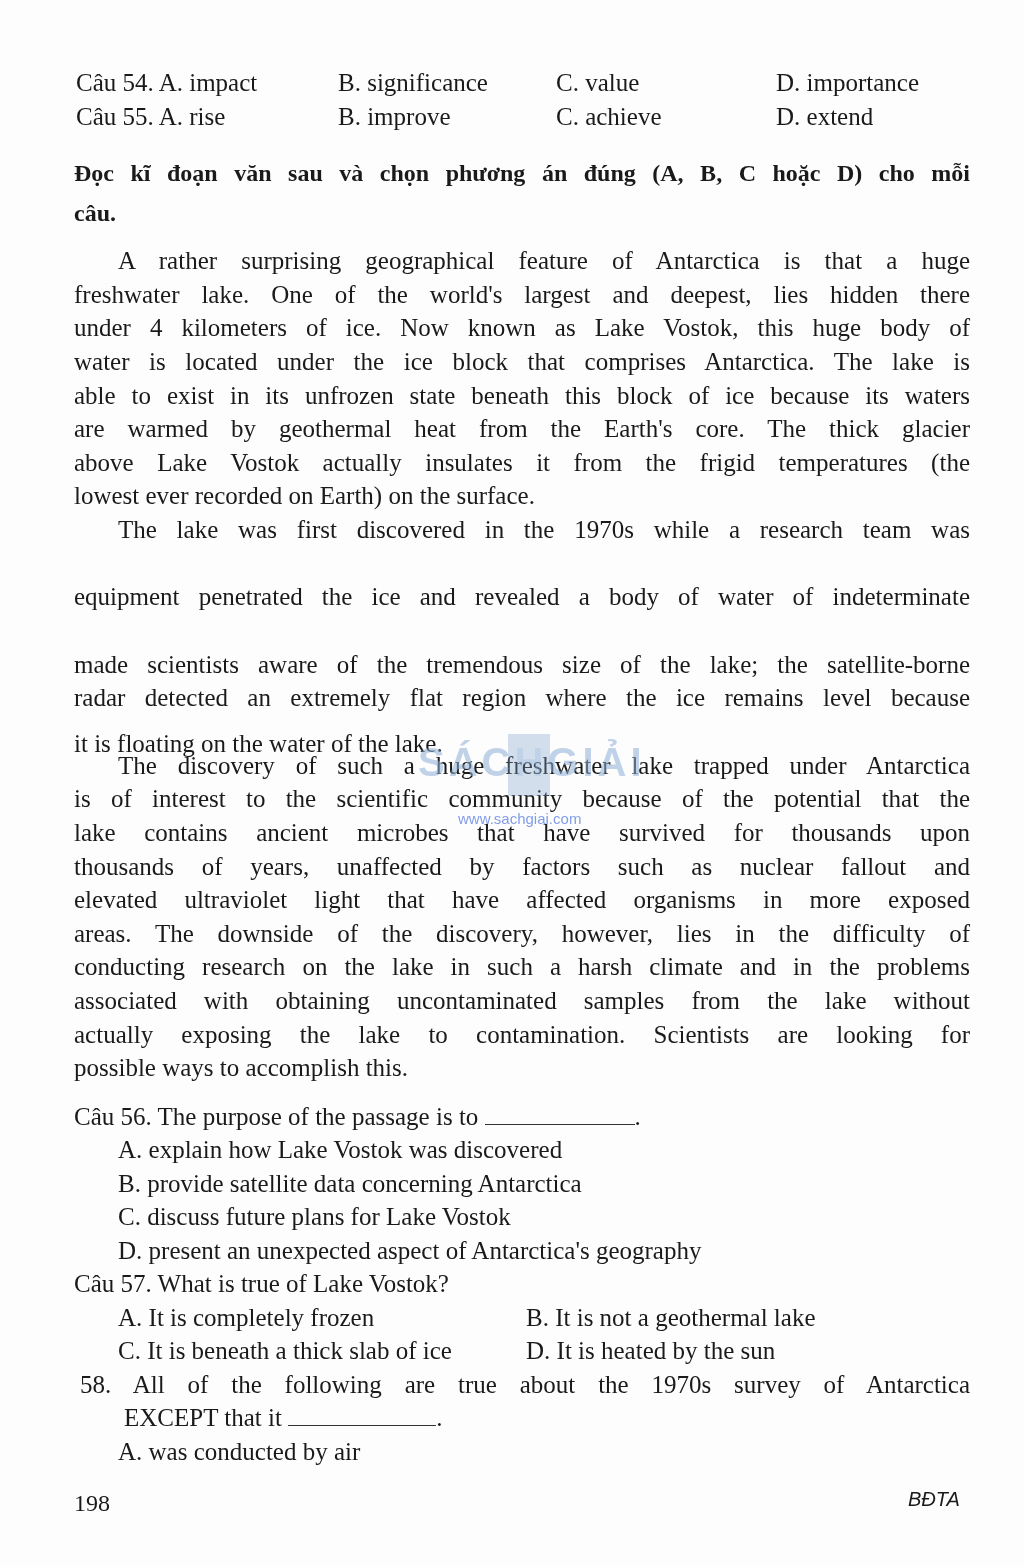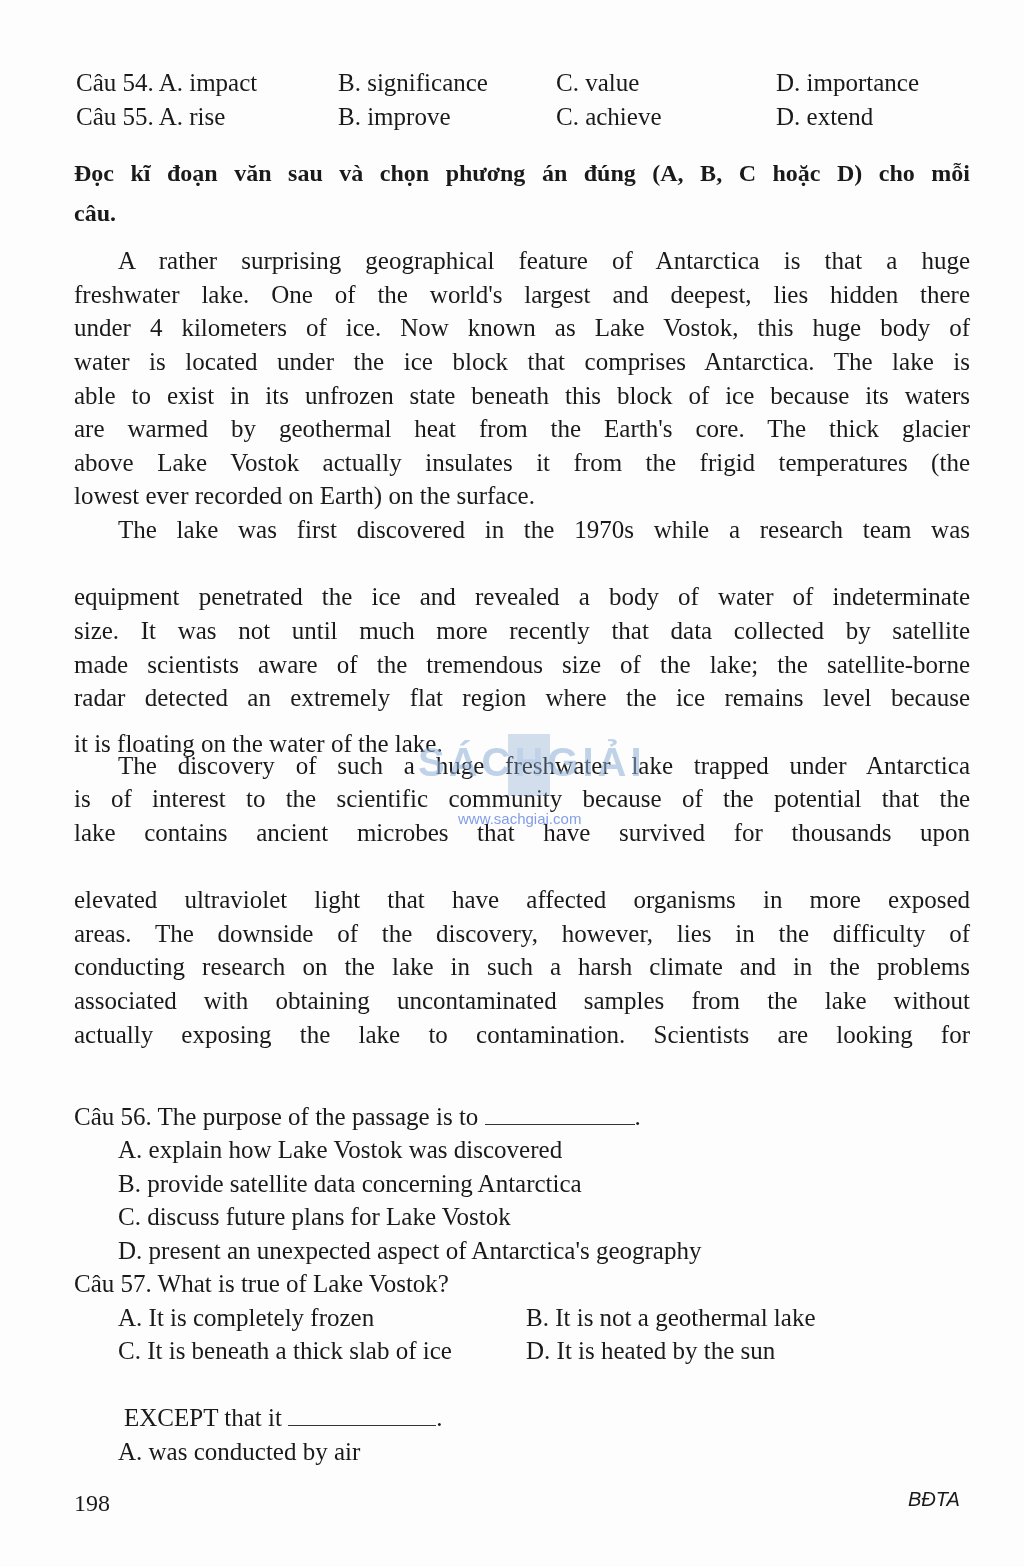--- a/index.html
+++ b/index.html
@@ -45,33 +45,34 @@
   <div class="line left justify" style="top:278px;">freshwater lake. One of the world's largest and deepest, lies hidden there</div>
   <div class="line left justify" style="top:311px;">under 4 kilometers of ice. Now known as Lake Vostok, this huge body of</div>
   <div class="line left justify" style="top:345px;">water is located under the ice block that comprises Antarctica. The lake is</div>
   <div class="line left justify" style="top:379px;">able to exist in its unfrozen state beneath this block of ice because its waters</div>
   <div class="line left justify" style="top:412px;">are warmed by geothermal heat from the Earth's core. The thick glacier</div>
   <div class="line left justify" style="top:446px;">above Lake Vostok actually insulates it from the frigid temperatures (the</div>
   <div class="line left" style="top:479px;">lowest ever recorded on Earth) on the surface.</div>
 
   <div class="line ind" style="top:513px;width:852px;text-align:justify;text-align-last:justify;white-space:normal;">The lake was first discovered in the 1970s while a research team was</div>
   <div class="line left justify" style="top:580px;">equipment penetrated the ice and revealed a body of water of indeterminate</div>
-  <div class="line left justify" style="top:614px;">size. It was not until much more recently that data collected by satellite</div>
   <div class="line left justify" style="top:648px;">made scientists aware of the tremendous size of the lake; the satellite-borne</div>
   <div class="line left justify" style="top:681px;">radar detected an extremely flat region where the ice remains level because</div>
   <div class="line left" style="top:715px;margin-top:12px;">it is floating on the water of the lake.</div>
 
   <div class="line ind" style="top:749px;width:852px;text-align:justify;text-align-last:justify;white-space:normal;">The discovery of such a huge freshwater lake trapped under Antarctica</div>
   <div class="line left justify" style="top:782px;">is of interest to the scientific community because of the potential that the</div>
   <div class="line left justify" style="top:816px;">lake contains ancient microbes that have survived for thousands upon</div>
+  <div class="line left justify" style="top:850px;">thousands of years, unaffected by factors such as nuclear fallout and</div>
   <div class="line left justify" style="top:883px;">elevated ultraviolet light that have affected organisms in more exposed</div>
   <div class="line left justify" style="top:917px;">areas. The downside of the discovery, however, lies in the difficulty of</div>
   <div class="line left justify" style="top:950px;">conducting research on the lake in such a harsh climate and in the problems</div>
   <div class="line left justify" style="top:984px;">associated with obtaining uncontaminated samples from the lake without</div>
   <div class="line left justify" style="top:1018px;">actually exposing the lake to contamination. Scientists are looking for</div>
+  <div class="line left" style="top:1051px;">possible ways to accomplish this.</div>
 
   <div class="wm">
     <div class="wm-box"></div>
     <div class="wm-text">SÁCHGIẢI</div>
     <div class="wm-url">www.sachgiai.com</div>
   </div>
 
   <div class="line left" style="top:1100px;">
     <span>Câu 56. The purpose of the passage is to</span>
     <span class="blank"></span><span>.</span>
@@ -80,20 +81,21 @@
   <div class="line ind" style="top:1167px;">B. provide satellite data concerning Antarctica</div>
   <div class="line ind" style="top:1200px;">C. discuss future plans for Lake Vostok</div>
   <div class="line ind" style="top:1234px;">D. present an unexpected aspect of Antarctica's geography</div>
 
   <div class="line left" style="top:1267px;">Câu 57. What is true of Lake Vostok?</div>
   <div class="line ind" style="top:1301px;">A. It is completely frozen</div>
   <div class="line" style="left:526px;top:1301px;">B. It is not a geothermal lake</div>
   <div class="line ind" style="top:1334px;">C. It is beneath a thick slab of ice</div>
   <div class="line" style="left:526px;top:1334px;">D. It is heated by the sun</div>
 
+  <div class="line" style="left:80px;top:1368px;width:890px;text-align:justify;text-align-last:justify;white-space:normal;">58. All of the following are true about the 1970s survey of Antarctica</div>
   <div class="line" style="left:124px;top:1401px;">
     <span>EXCEPT that it</span>
     <span class="blank2"></span><span>.</span>
   </div>
   <div class="line ind" style="top:1435px;">A. was conducted by air</div>
 
   <div class="footer-num">198</div>
   <div class="footer-brand">BĐTA</div>
 </div>
 

